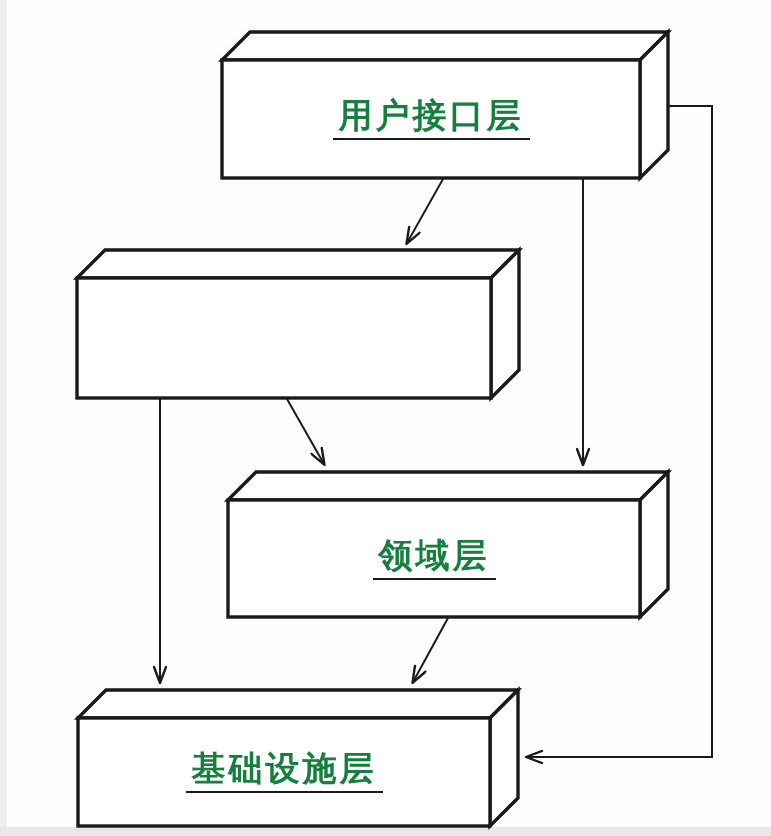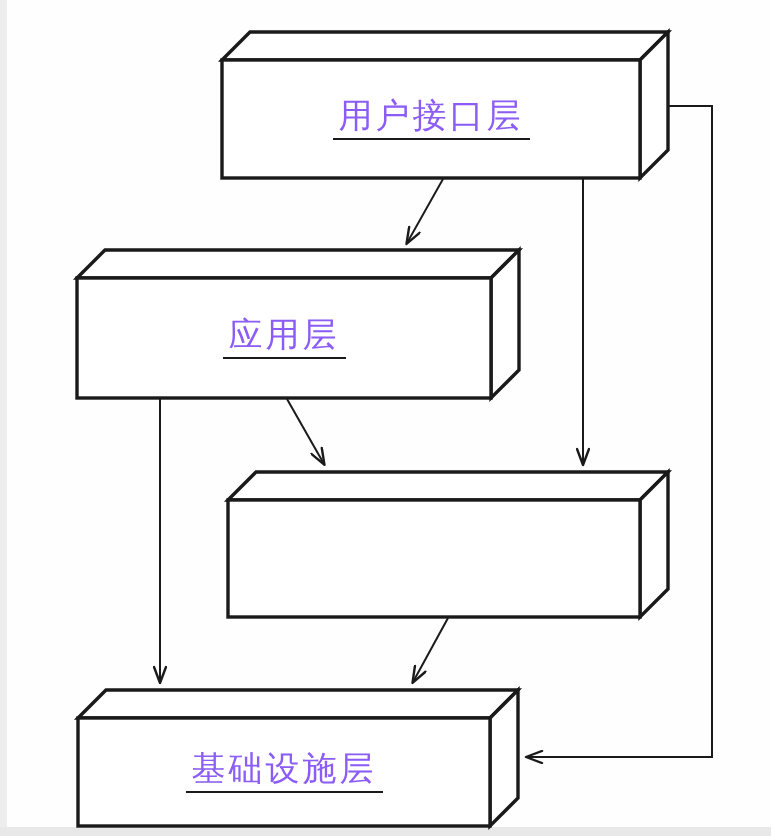--- a/index.html
+++ b/index.html
@@ -30,23 +30,23 @@
   svg.diagram-lines {
     position: absolute;
     left: 0; top: 0;
     width: 771px; height: 836px;
   }
   .node-label {
     position: absolute;
     display: flex;
     align-items: center;
     justify-content: center;
-    color: #8b5cf6;
+    color: #15803d;
     font-size: 34px;
-    font-weight: 400;
+    font-weight: 700;
     letter-spacing: 3px;
     line-height: 1;
   }
   .node-label .label-text {
     border-bottom: 2px solid #1a1a1a;
     padding: 0 6px 6px 6px;
   }
   
   .label-ui     { left: 222px; top:  60px; width: 418px; height: 118px; }
   .label-app    { left:  77px; top: 278px; width: 414px; height: 120px; }
@@ -98,20 +98,20 @@
     <g stroke="#1a1a1a" stroke-width="3.4" fill="#ffffff" stroke-linejoin="miter">
       <polygon points="78,718 106,690 518,690 490,718"></polygon>
       <polygon points="490,718 518,690 518,798 490,826"></polygon>
       <rect x="78" y="718" width="412" height="108"></rect>
     </g>
   </svg>
 
   <div class="node-label label-ui">
     <span class="label-text">用户接口层</span>
   </div>
-  <div class="node-label label-app">
-    <span class="label-text">应用层</span>
+  <div class="node-label label-domain">
+    <span class="label-text">领域层</span>
   </div>
   <div class="node-label label-infra">
     <span class="label-text">基础设施层</span>
   </div>
 
 </div>
 
 </body></html>

